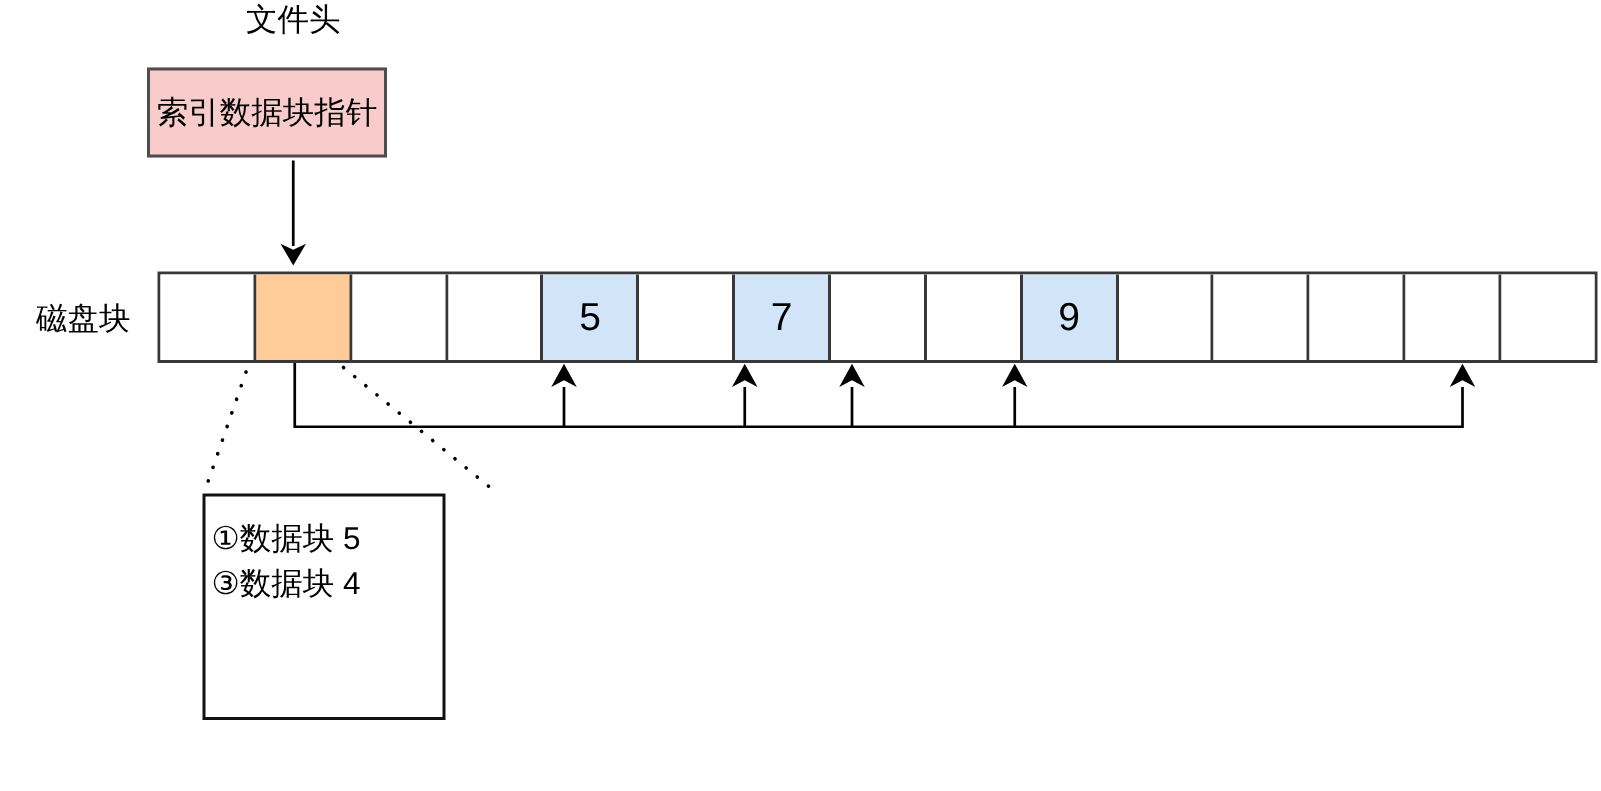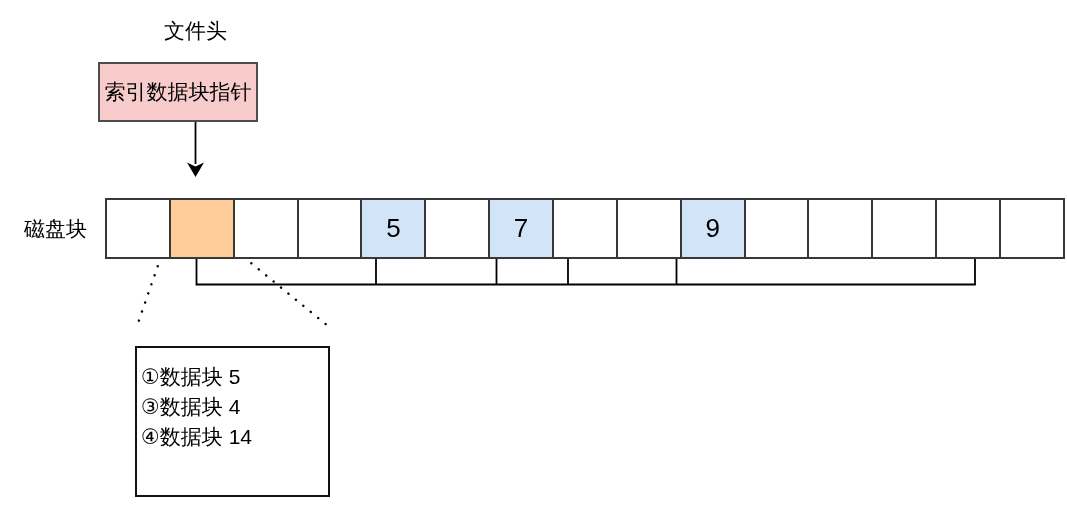--- a/index.html
+++ b/index.html
@@ -5,21 +5,21 @@
   html, body { margin: 0; padding: 0; background: #ffffff; }
   #canvas {
     position: relative;
     width: 1067px;
     height: 527px;
     background: var(--bg, #ffffff);
     font-family: "Liberation Sans", "DejaVu Sans", sans-serif;
     color: #000;
     overflow: hidden;
   }
-  .abs { position: absolute; margin-top: 17px; }
+  .abs { position: absolute; }
 
   #wires { position: absolute; left: 0; top: 0; width: 1067px; height: 527px; }
 
   #file-header-label {
     left: 98px; top: 0; width: 195px; height: 27px;
     text-align: center; font-size: 21px; line-height: 27px;
   }
   #pointer-box {
     left: 98px; top: 45px; width: 160px; height: 60px;
     box-sizing: border-box;
@@ -47,21 +47,21 @@
     border-right: 2px solid var(--block-stroke, #383838);
     display: flex; align-items: center; justify-content: center;
     font-size: 26px;
     background: #ffffff;
   }
   .disk-cell:last-child { border-right: none; }
   .disk-cell.index { background: var(--index-fill, #ffcc99); }
   .disk-cell.data  { background: var(--data-fill, #d2e4f8); }
 
   #index-box {
-    left: 135px; top: 329px; width: 195px; height: 151px;
+    left: 135px; top: 329px; width: 162px; height: 151px;
     box-sizing: border-box;
     border: 2px solid #111111;
     background: #ffffff;
     padding: 14px 0 0 4px;
     font-size: 21px; line-height: 30px;
   }
   #index-box-label {
     left: 135px; top: 494px; width: 195px; height: 27px;
     text-align: center; font-size: 21px; line-height: 27px;
   }
@@ -119,17 +119,16 @@
       <div class="disk-cell empty"></div>
       <div class="disk-cell empty"></div>
       <div class="disk-cell empty"></div>
       <div class="disk-cell empty"></div>
       <div class="disk-cell empty"></div>
     </div>
 
   <div class="abs" id="index-box">
       <div>①数据块 5</div>
       <div>③数据块 4</div>
-      <div>④数据块 14</div>
     </div>
 
 
 </div>
 
 </body></html>

